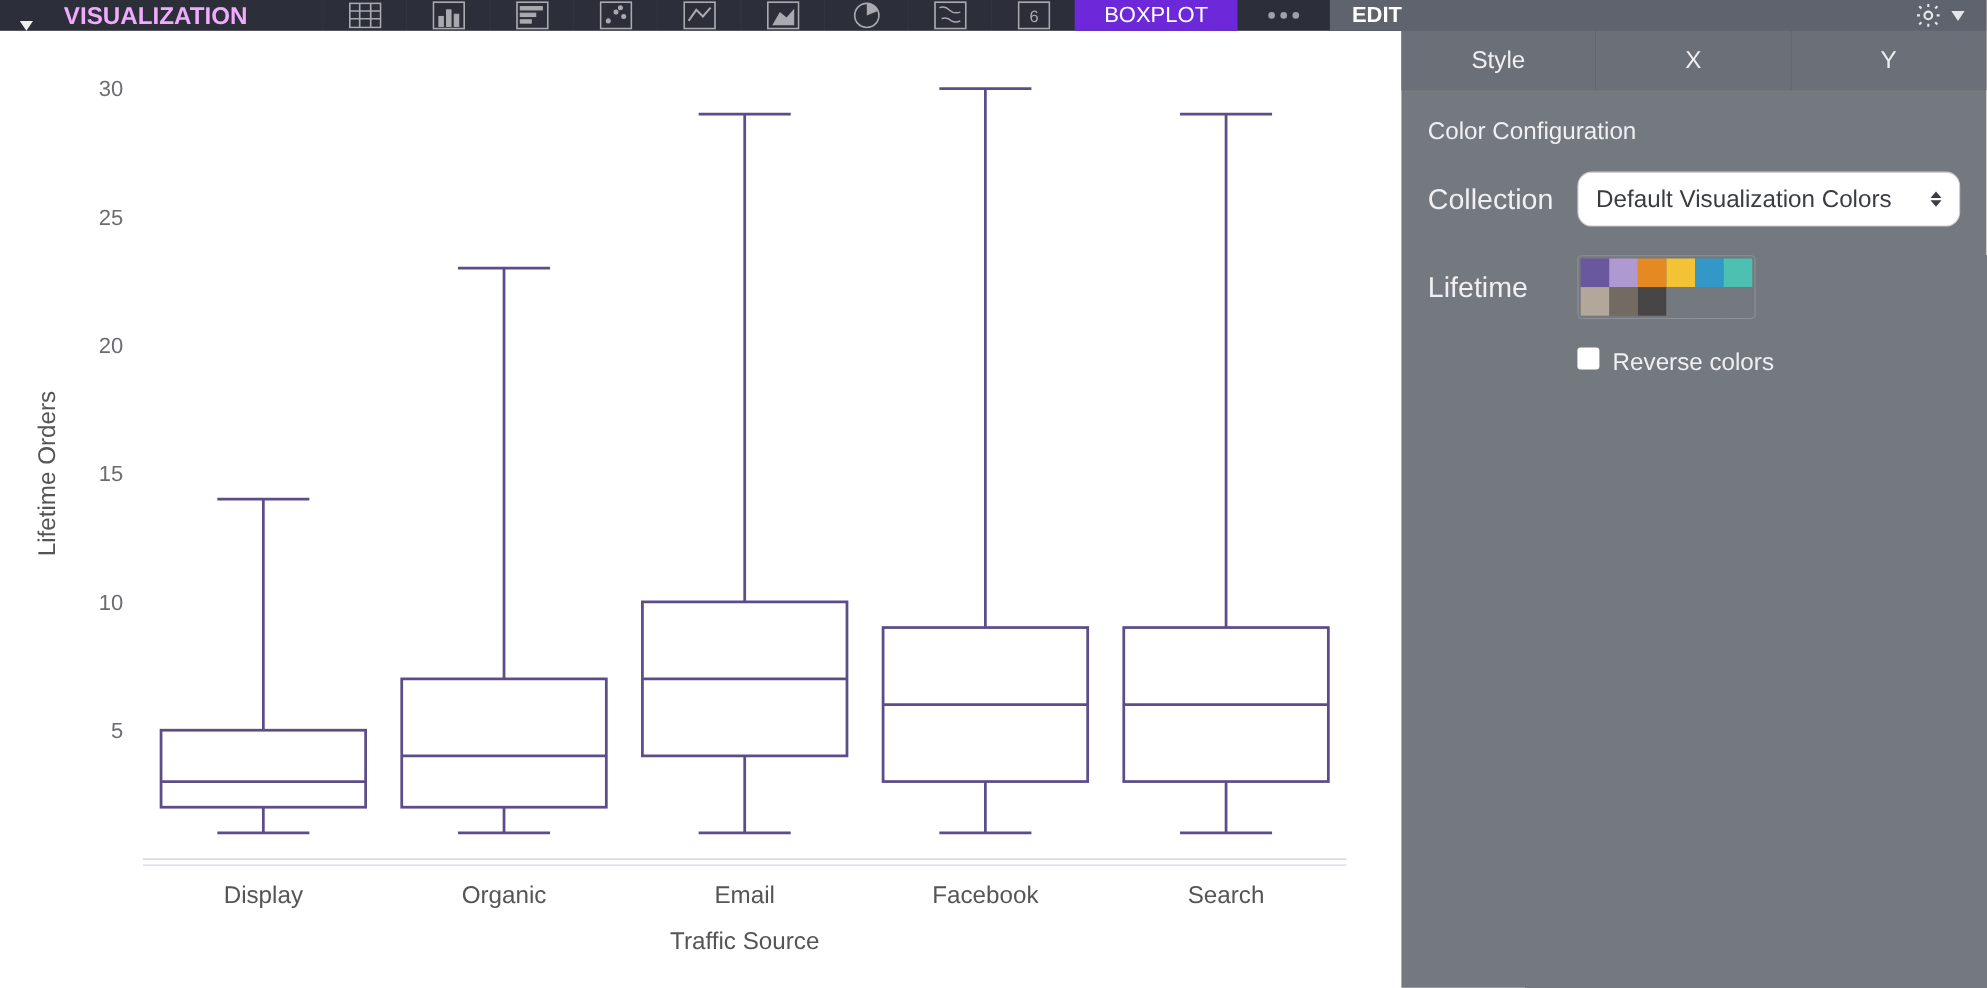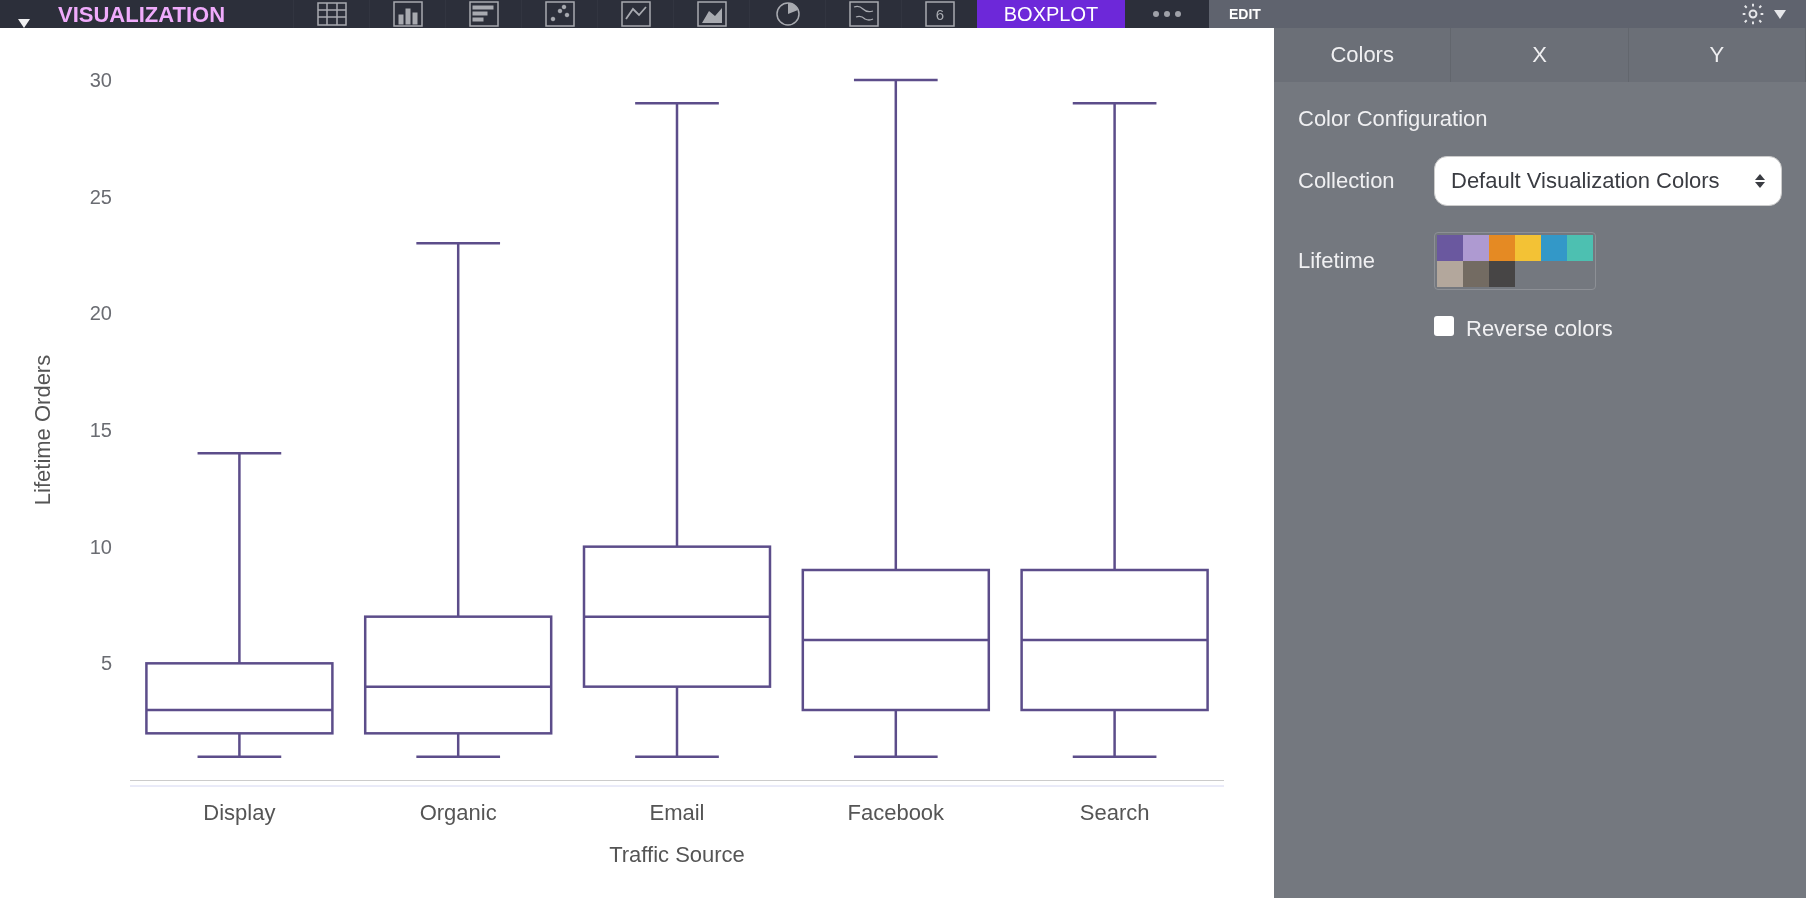--- a/index.html
+++ b/index.html
@@ -60,21 +60,21 @@
 .viz-more .dots { display: flex; gap: 5px; }
 .viz-more .dots span { width: 6px; height: 6px; background: #9fa1a8; border-radius: 50%; }
 .edit-head {
   flex: 1;
   display: flex;
   align-items: center;
   background: #5f636e;
   padding: 0 20px;
   justify-content: space-between;
 }
-.edit-title { color: #fff; font-size: 14px; font-weight: 600; }
+.edit-title { color: #fff; font-size: 20px; font-weight: 600; }
 .gear-wrap { display: flex; align-items: center; gap: 8px; color: #e6e7ea; }
 .gear-wrap .caret {
   width: 0; height: 0;
   border-left: 6px solid transparent;
   border-right: 6px solid transparent;
   border-top: 9px solid #e6e7ea;
 }
 .main { flex: 1; display: flex; }
 .chart-area {
   width: 1274px;
@@ -96,21 +96,21 @@
   justify-content: center;
   font-size: 22px;
   color: #f0f0f2;
   cursor: pointer;
   border-right: 1px solid rgba(0,0,0,0.08);
 }
 .edit-tab.active { background: #85888f; }
 .panel-body { padding: 24px; }
 .section-label { font-size: 22px; color: #f0f0f2; margin-bottom: 24px; }
 .row { display: flex; align-items: center; gap: 20px; margin-bottom: 26px; }
-.row-label { font-size: 22px; color: #f0f0f2; min-width: 116px; }
+.row-label { font-size: 26px; color: #f0f0f2; min-width: 116px; }
 .select-box {
   flex: 1;
   background: #fff;
   border: 1px solid #ccc;
   border-radius: 13px;
   height: 50px;
   display: flex;
   align-items: center;
   justify-content: space-between;
   padding: 0 16px;
@@ -296,21 +296,21 @@
           <rect x="1001.6100000000001" y="510" width="185.98000000000002" height="140" class="box-stroke"></rect>
           <line x1="1001.6100000000001" y1="580" x2="1187.5900000000001" y2="580" class="box-line"></line>
           <text x="1094.6000000000001" y="760" text-anchor="middle" class="cat-label">Search</text>
           <text x="657" y="802" text-anchor="middle" class="axis-title">Traffic Source</text>
           <text x="0" y="0" text-anchor="middle" class="axis-title" transform="translate(30,370) rotate(-90)">Lifetime Orders</text>
         </svg>
     </div>
     <div class="edit-panel">
       <div class="edit-tabs">
         <div class="edit-tab">
-            <span>Colors</span>
+            <span>Style</span>
           </div>
         <div class="edit-tab">
             <span>X</span>
           </div>
         <div class="edit-tab">
             <span>Y</span>
           </div>
       </div>
       <div class="panel-body">
         <div class="section-label">Color Configuration</div>

